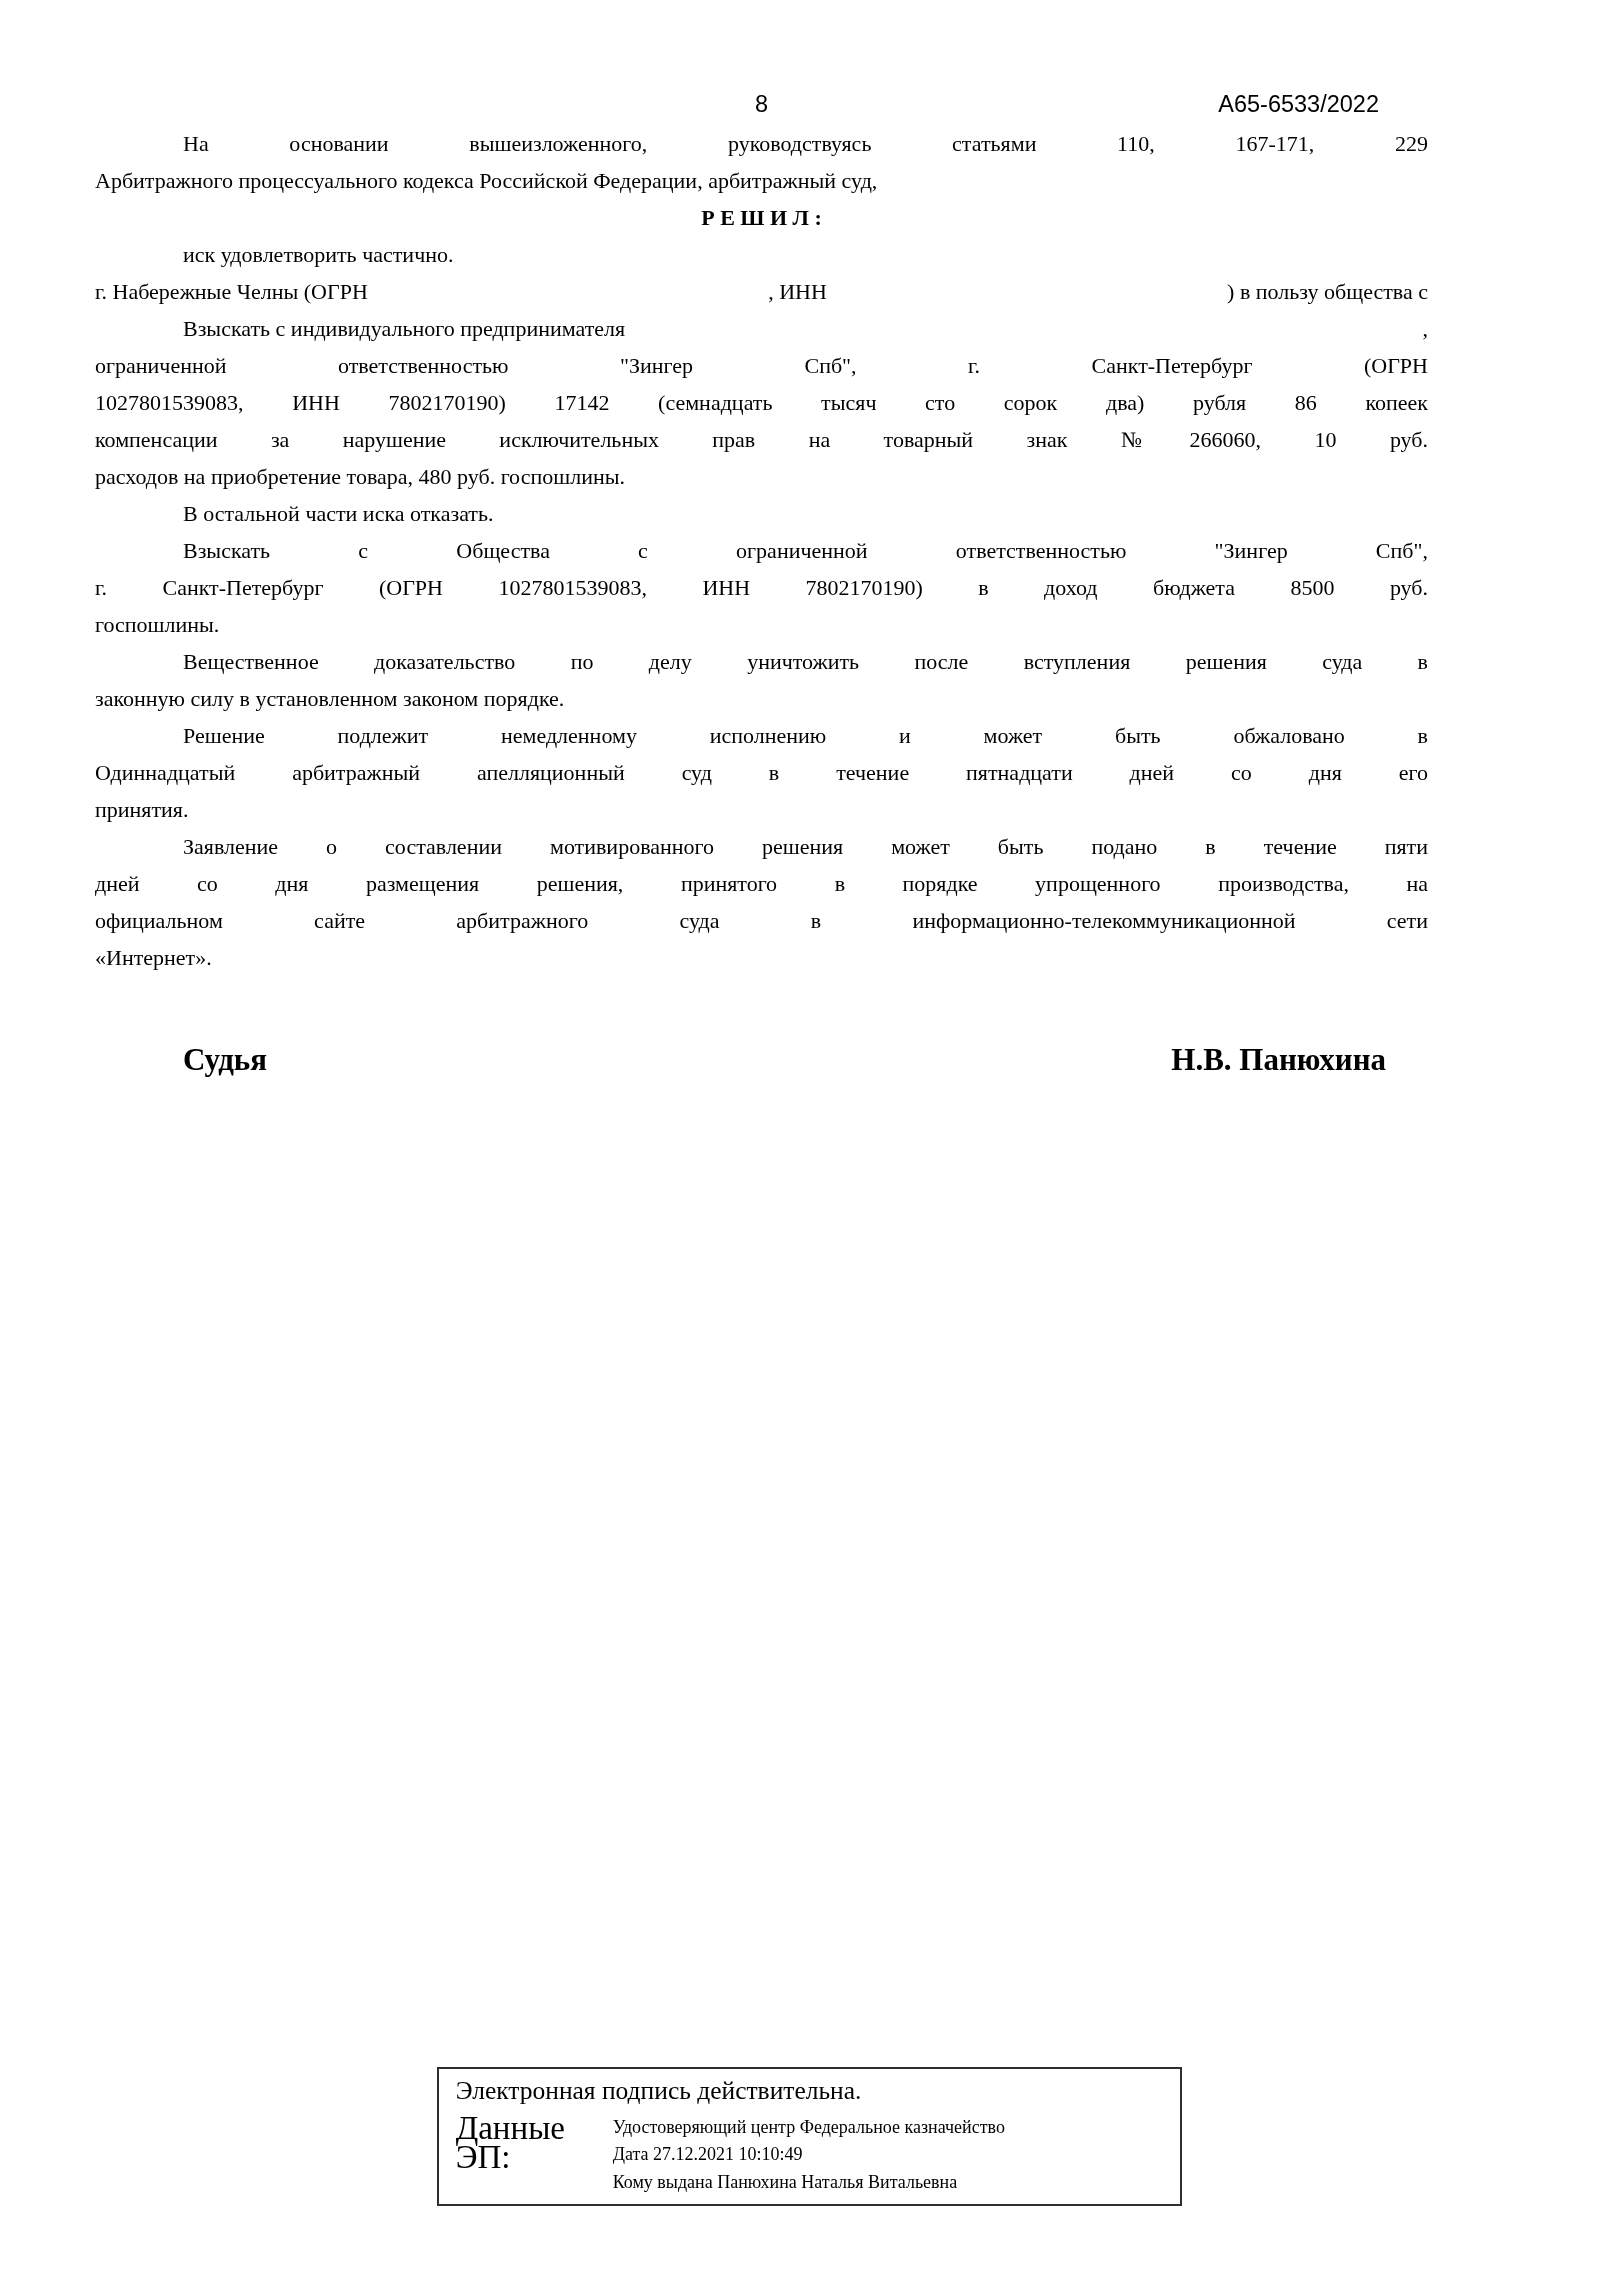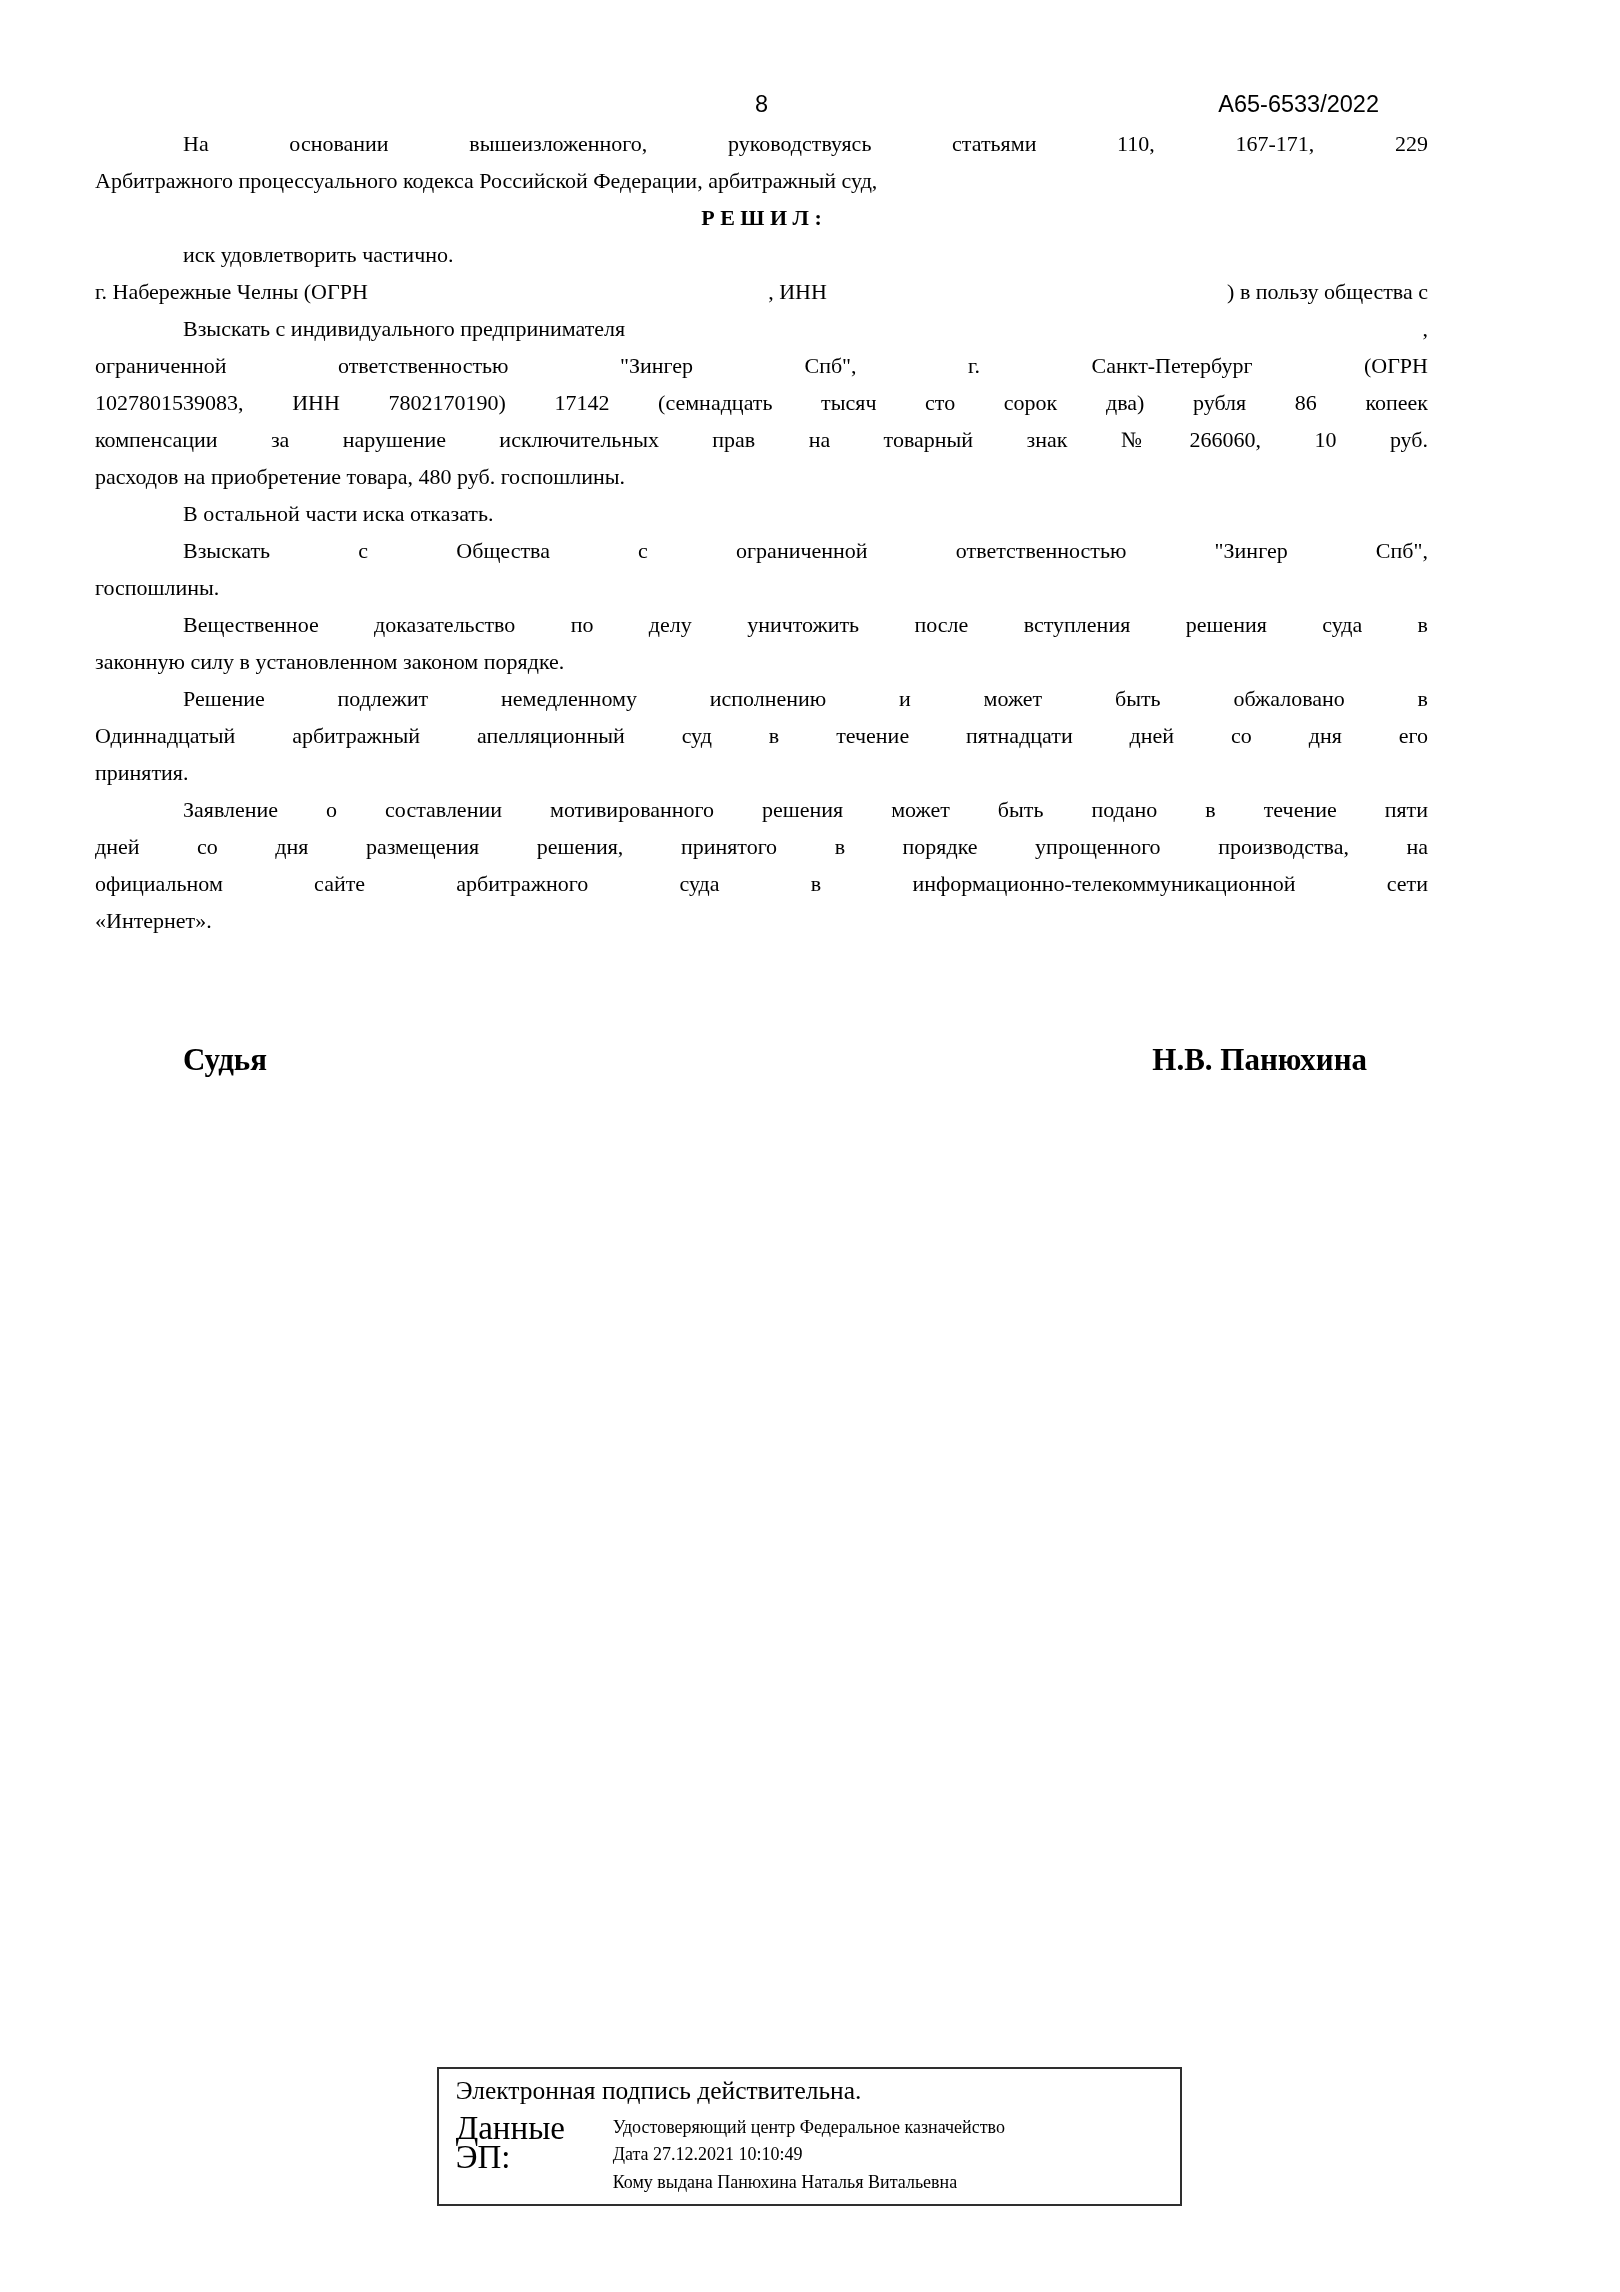--- a/index.html
+++ b/index.html
@@ -36,21 +36,21 @@
   .flexline .grow { flex:1 1 auto; }
   .flexline .ind-sp { display:inline-block; width:88px; flex:0 0 auto; }
 
   
   .sig-row {
     position:absolute; top:1041px; left:0; width:100%;
     display:flex; justify-content:space-between;
     font-size:31px; line-height:37px; font-weight:bold;
   }
   .sig-row .role { margin-left:88px; }
-  .sig-row .name { margin-right:61px; }
+  .sig-row .name { margin-right:42px; }
 
   
   .esign-box {
     position:absolute; left:437px; top:2067px;
     width:741px; height:135px;
     border:2.9px solid #2e2e2e;
     background:#ffffff;
     box-sizing:content-box;
   }
   .esign-valid {
@@ -93,20 +93,21 @@
         <span class="grow"></span>
         <span>,</span>
       </div>
 
       <div class="ln jl">ограниченной ответственностью "Зингер Спб", г. Санкт-Петербург (ОГРН</div>
       <div class="ln jl">1027801539083, ИНН 7802170190) 17142 (семнадцать тысяч сто сорок два) рубля 86 копеек</div>
       <div class="ln jl">компенсации за нарушение исключительных прав на товарный знак №266060, 10 руб.</div>
       <div class="ln">расходов на приобретение товара, 480 руб. госпошлины.</div>
       <div class="ln ind">В остальной части иска отказать.</div>
       <div class="ln jl ind">Взыскать с Общества с ограниченной ответственностью "Зингер Спб",</div>
+      <div class="ln jl">г. Санкт-Петербург (ОГРН 1027801539083, ИНН 7802170190) в доход бюджета 8500 руб.</div>
       <div class="ln">госпошлины.</div>
       <div class="ln jl ind">Вещественное доказательство по делу уничтожить после вступления решения суда в</div>
       <div class="ln">законную силу в установленном законом порядке.</div>
       <div class="ln jl ind">Решение подлежит немедленному исполнению и может быть обжаловано в</div>
       <div class="ln jl">Одиннадцатый арбитражный апелляционный суд в течение пятнадцати дней со дня его</div>
       <div class="ln">принятия.</div>
       <div class="ln jl ind">Заявление о составлении мотивированного решения может быть подано в течение пяти</div>
       <div class="ln jl">дней со дня размещения решения, принятого в порядке упрощенного производства, на</div>
       <div class="ln jl">официальном сайте арбитражного суда в информационно-телекоммуникационной сети</div>
       <div class="ln">«Интернет».</div>

